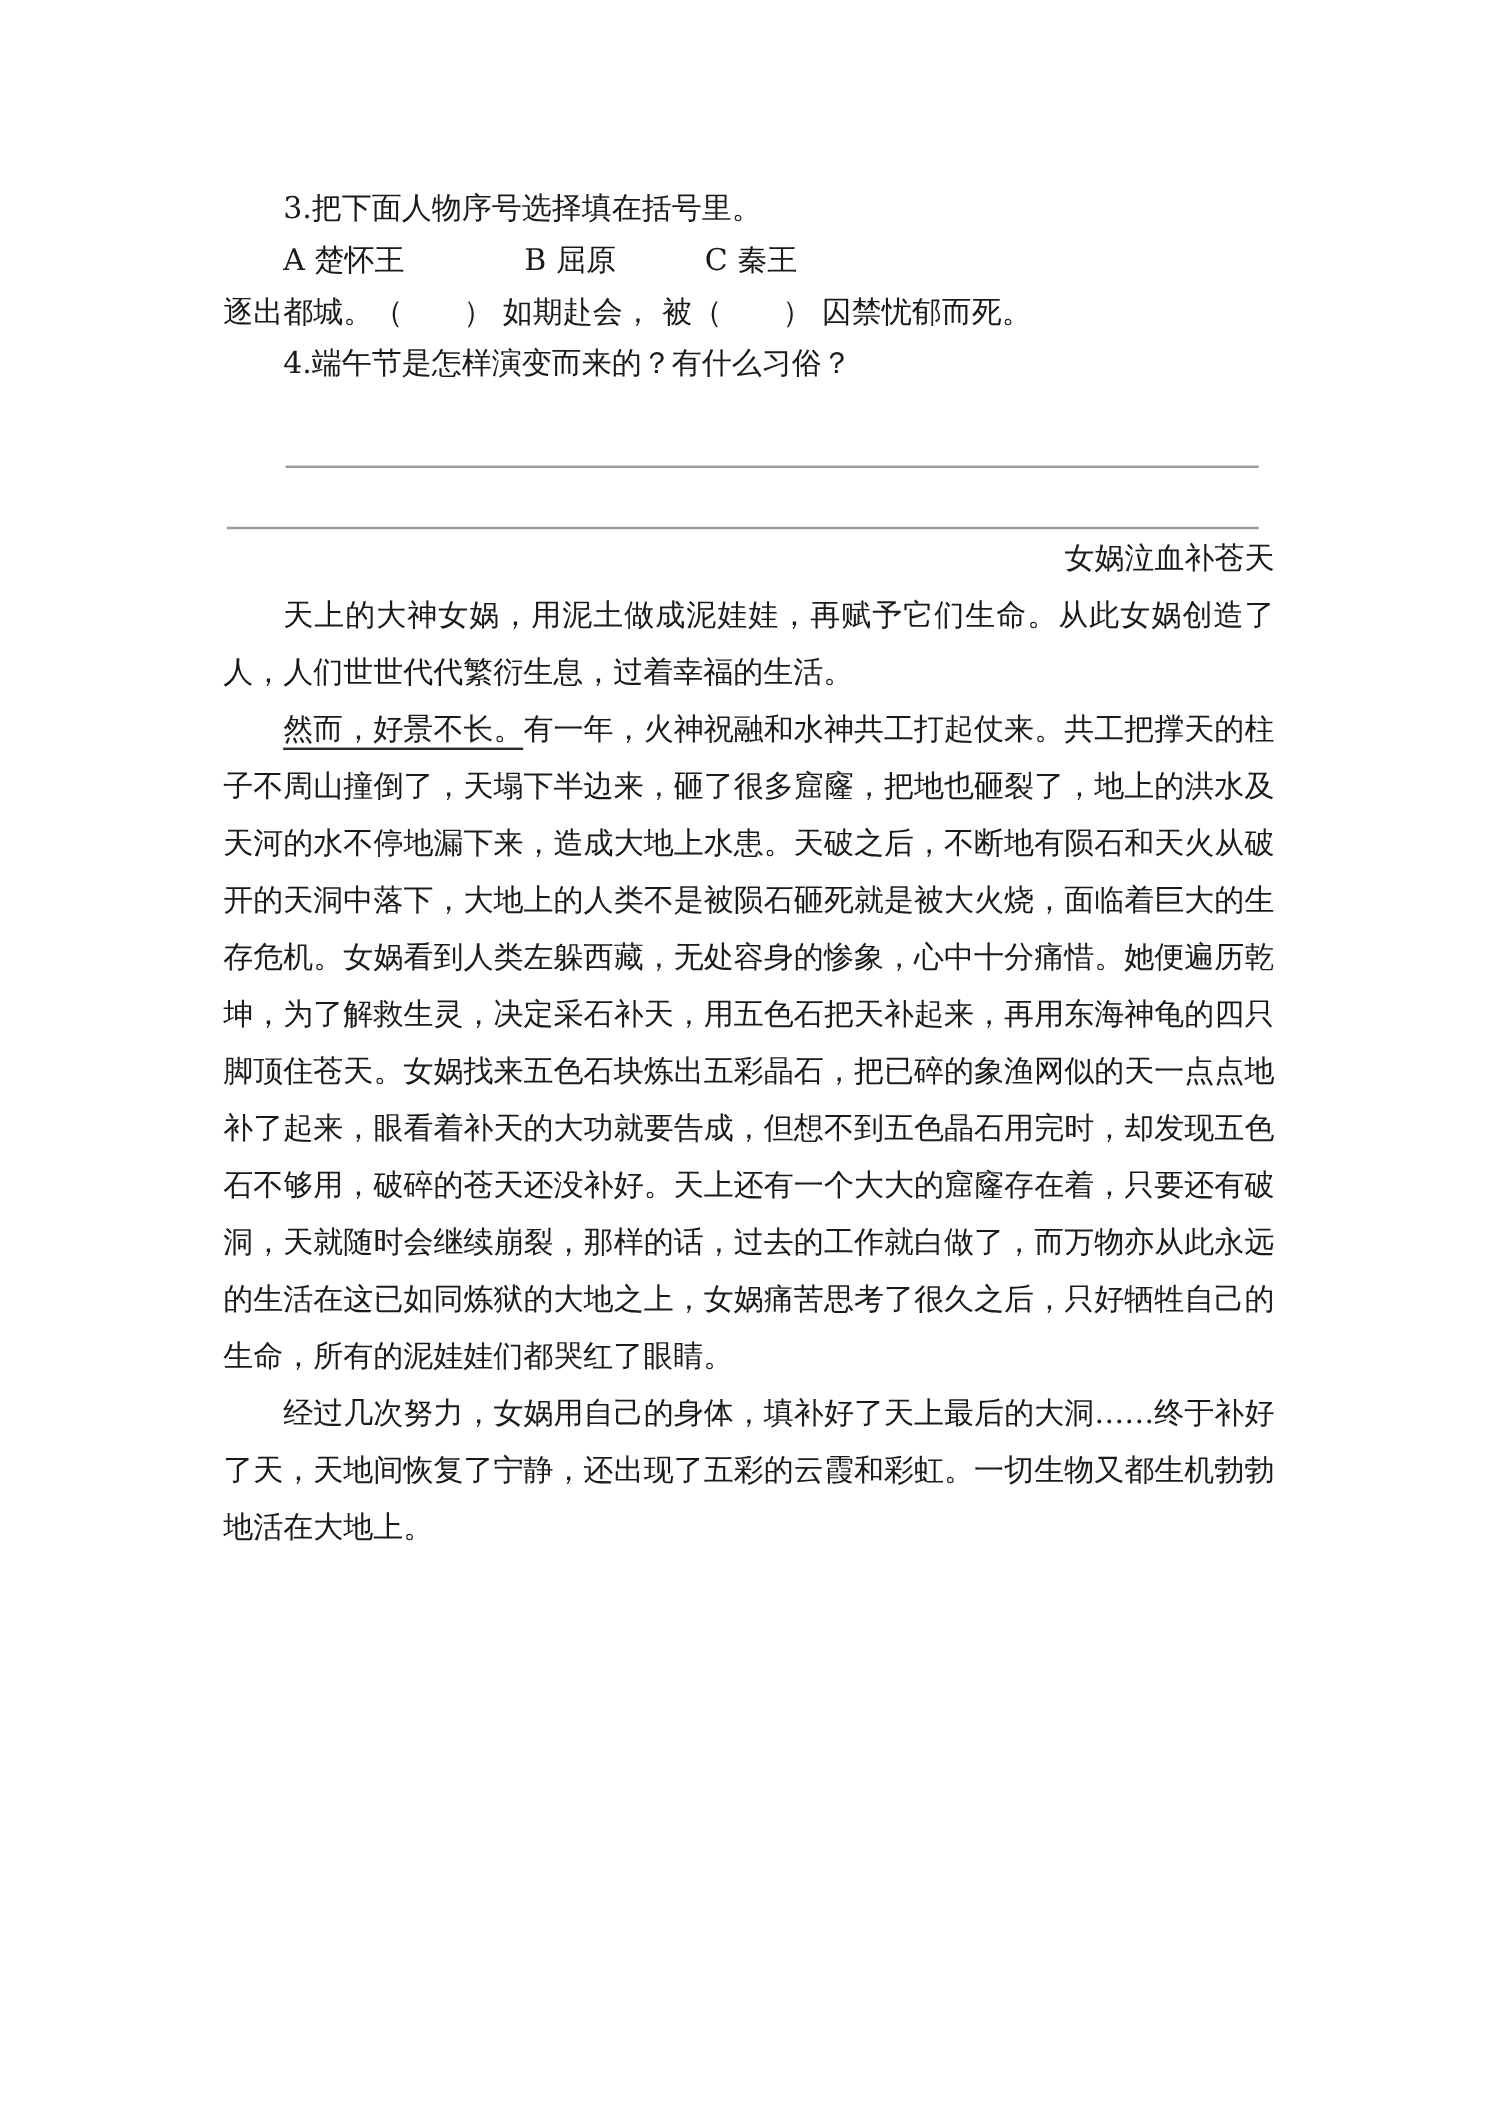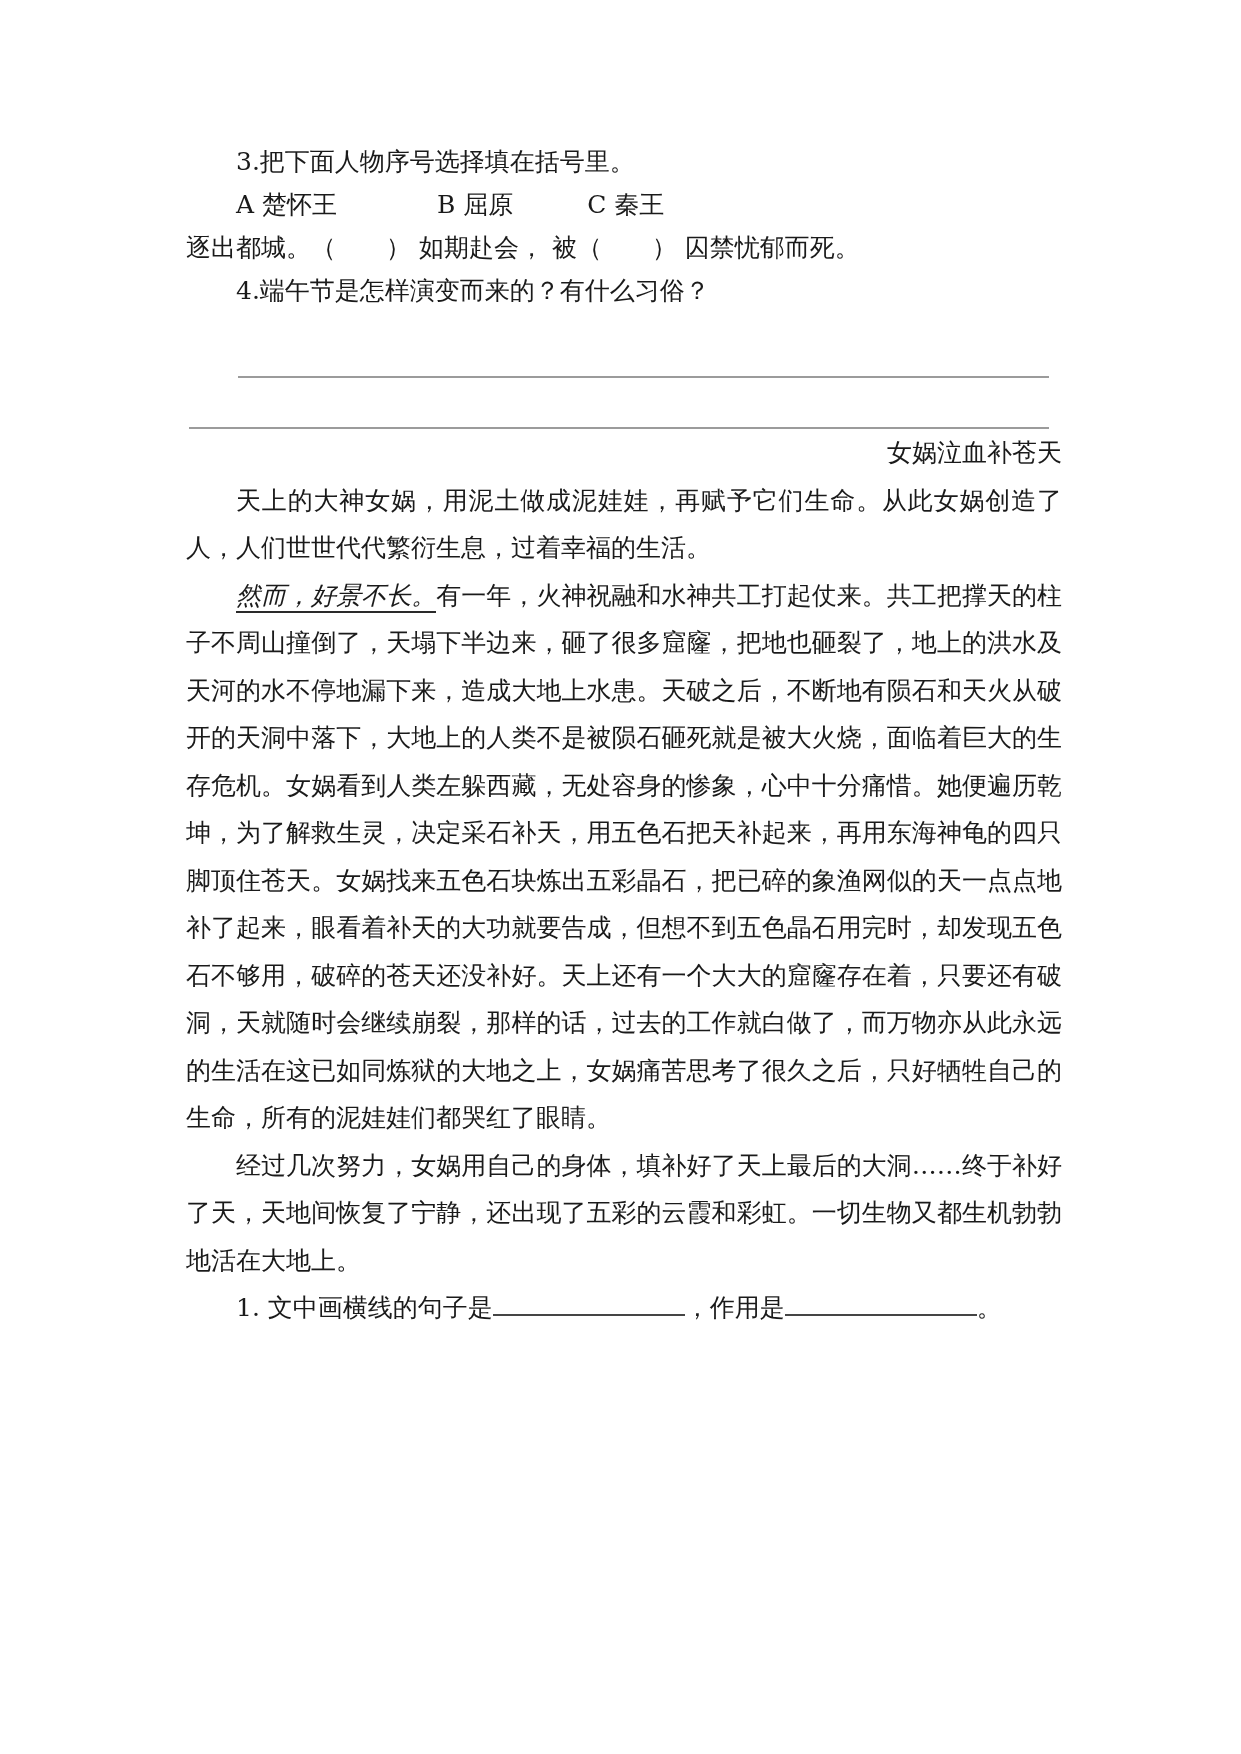--- a/index.html
+++ b/index.html
@@ -11,21 +11,21 @@
     width: 1241px;
     height: 1754px;
     position: relative;
     font-family: "DejaVu Serif", "Liberation Serif", serif;
     color: #1a1a1a;
     overflow: hidden;
   }
   .content {
     position: absolute;
     left: 186px;
-    top: 140px;
+    top: 152px;
     width: 876px;
     font-size: 25px;
   }
   
   .qblock { line-height: 43px; }
   .qrow { white-space: nowrap; }
   .indent1 { padding-left: 50px; }
   .options .opt-a { margin-right: 92px; }
   .options .opt-b { margin-right: 66px; }
   
@@ -45,21 +45,20 @@
     text-align: right;
   }
   .para {
     margin: 0;
     text-align: justify;
     text-indent: 2em;
   }
   .underlined {
     border-bottom: 2px solid #2a2a2a;
     padding-bottom: 1px;
-    font-style: italic;
   }
   
   .q1row { padding-left: 50px; white-space: nowrap; }
   .blank {
     display: inline-block;
     width: 192px;
     height: 1em;
     border-bottom: 2px solid #454545;
     vertical-align: baseline;
   }
@@ -90,18 +89,15 @@
   <div class="passage">
 
     <div class="passage-title">女娲泣血补苍天</div>
 
     <div>
         <p class="para"><span>天上的大神女娲，用泥土做成泥娃娃，再赋予它们生命。从此女娲创造了人，人们世世代代繁衍生息，过着幸福的生活。</span></p>
         <p class="para"><span class="underlined">然而，好景不长。</span><span>有一年，火神祝融和水神共工打起仗来。共工把撑天的柱子不周山撞倒了，天塌下半边来，砸了很多窟窿，把地也砸裂了，地上的洪水及天河的水不停地漏下来，造成大地上水患。天破之后，不断地有陨石和天火从破开的天洞中落下，大地上的人类不是被陨石砸死就是被大火烧，面临着巨大的生存危机。女娲看到人类左躲西藏，无处容身的惨象，心中十分痛惜。她便遍历乾坤，为了解救生灵，决定采石补天，用五色石把天补起来，再用东海神龟的四只脚顶住苍天。女娲找来五色石块炼出五彩晶石，把已碎的象渔网似的天一点点地补了起来，眼看着补天的大功就要告成，但想不到五色晶石用完时，却发现五色石不够用，破碎的苍天还没补好。天上还有一个大大的窟窿存在着，只要还有破洞，天就随时会继续崩裂，那样的话，过去的工作就白做了，而万物亦从此永远的生活在这已如同炼狱的大地之上，女娲痛苦思考了很久之后，只好牺牲自己的生命，所有的泥娃娃们都哭红了眼睛。</span></p>
         <p class="para"><span>经过几次努力，女娲用自己的身体，填补好了天上最后的大洞……终于补好了天，天地间恢复了宁静，还出现了五彩的云霞和彩虹。一切生物又都生机勃勃地活在大地上。</span></p>
       </div>
 
-    <div class="q1row">
-      <span>1. 文中画横线的句子是</span><span class="blank"></span><span>，作用是</span><span class="blank"></span><span>。</span>
-    </div>
   </div>
 
 </div>
 
 </body></html>

